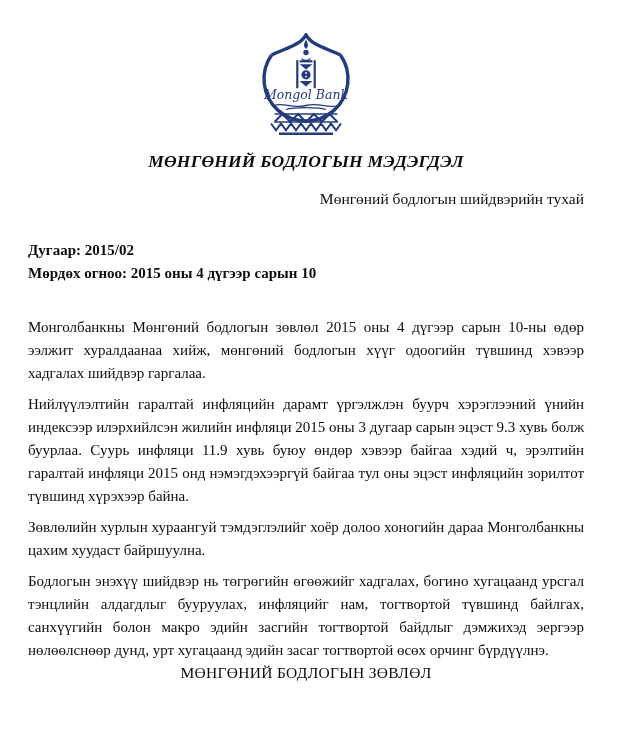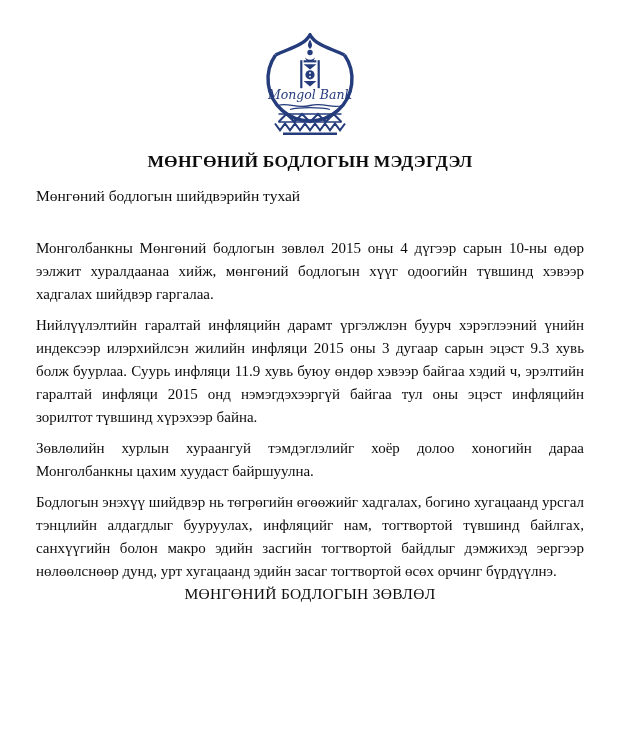--- a/index.html
+++ b/index.html
@@ -8,38 +8,40 @@
     background: #ffffff;
   }
   .page {
     position: relative;
     width: 620px;
     height: 737px;
     margin: 0 auto;
     background: #ffffff;
     overflow: hidden;
     box-sizing: border-box;
-    padding: 33px 36px 0 36px;
+    padding: 33px 36px 0 28px;
     font-family: "Liberation Serif", "DejaVu Serif", serif;
     color: #0d0d0d;
   }
   .logo-wrap {
     text-align: center;
     line-height: 0;
   }
   .doc-title {
-    margin: 12px 0 12px 0;
+    margin: 12px 0 0 0;
     text-align: center;
     font-size: 17.5px;
     font-weight: bold;
     letter-spacing: 0.2px;
     line-height: 24px;
+    font-style: italic;
   }
   .doc-subtitle {
-    text-align: left;
+    margin-top: 15px;
+    text-align: right;
     font-size: 15.5px;
     line-height: 21px;
   }
   .meta-block {
     margin-top: 30px;
     font-weight: bold;
     font-size: 15px;
     line-height: 23px;
   }
   .body-par {
@@ -95,20 +97,24 @@
         <circle cx="60" cy="43.6" r="0.9" fill="#ffffff"></circle>
         <path d="M53.6,48 h12.8 l-6.4,5.4 Z"></path>
       </g>
       <text x="60" y="65.5" text-anchor="middle" font-size="12.5" font-style="italic" font-family="'DejaVu Serif', serif" fill="#253c7c">Mongol Bank</text>
     </svg>
   </div>
 
   <h1 class="doc-title">МӨНГӨНИЙ БОДЛОГЫН МЭДЭГДЭЛ</h1>
   <div class="doc-subtitle">Мөнгөний бодлогын шийдвэрийн тухай</div>
 
+  <div class="meta-block">
+    <div>Дугаар: 2015/02</div>
+    <div>Мөрдөх огноо: 2015 оны 4 дүгээр сарын 10</div>
+  </div>
 
   <p class="body-par first">Монголбанкны Мөнгөний бодлогын зөвлөл 2015 оны 4 дүгээр сарын 10-ны өдөр ээлжит хуралдаанаа хийж, мөнгөний бодлогын хүүг одоогийн түвшинд хэвээр хадгалах шийдвэр гаргалаа.</p>
   <p class="body-par">Нийлүүлэлтийн гаралтай инфляцийн дарамт үргэлжлэн буурч хэрэглээний үнийн индексээр илэрхийлсэн жилийн инфляци 2015 оны 3 дугаар сарын эцэст 9.3 хувь болж буурлаа. Суурь инфляци 11.9 хувь буюу өндөр хэвээр байгаа хэдий ч, эрэлтийн гаралтай инфляци 2015 онд нэмэгдэхээргүй байгаа тул оны эцэст инфляцийн зорилтот түвшинд хүрэхээр байна.</p>
   <p class="body-par">Зөвлөлийн хурлын хураангуй тэмдэглэлийг хоёр долоо хоногийн дараа Монголбанкны цахим хуудаст байршуулна.</p>
   <p class="body-par">Бодлогын энэхүү шийдвэр нь төгрөгийн өгөөжийг хадгалах, богино хугацаанд урсгал тэнцлийн алдагдлыг бууруулах, инфляцийг нам, тогтвортой түвшинд байлгах, санхүүгийн болон макро эдийн засгийн тогтвортой байдлыг дэмжихэд эергээр нөлөөлснөөр дунд,  урт хугацаанд эдийн засаг тогтвортой өсөх орчинг бүрдүүлнэ.</p>
 
   <div class="doc-footer">МӨНГӨНИЙ БОДЛОГЫН ЗӨВЛӨЛ</div>
 
 </div>
 

